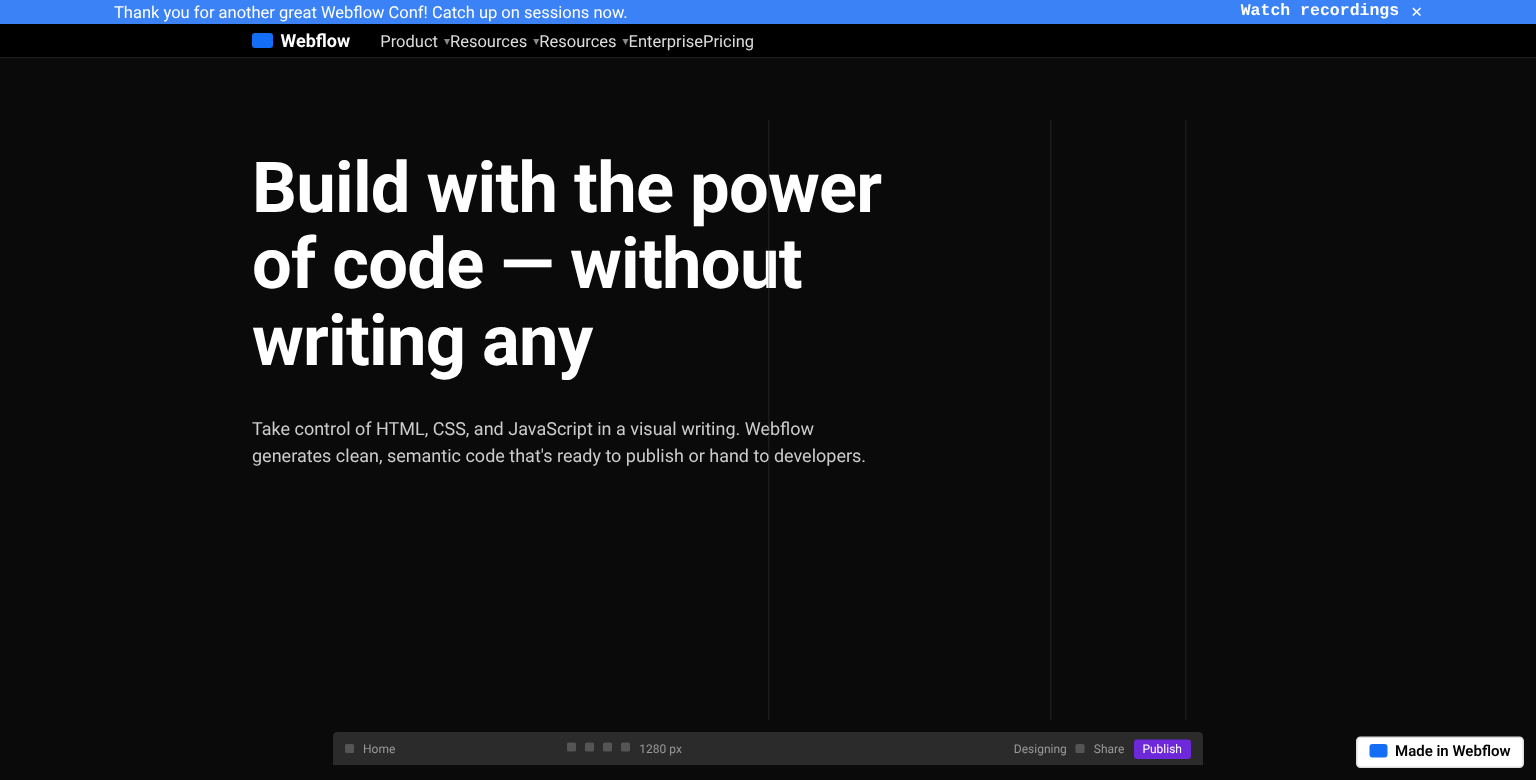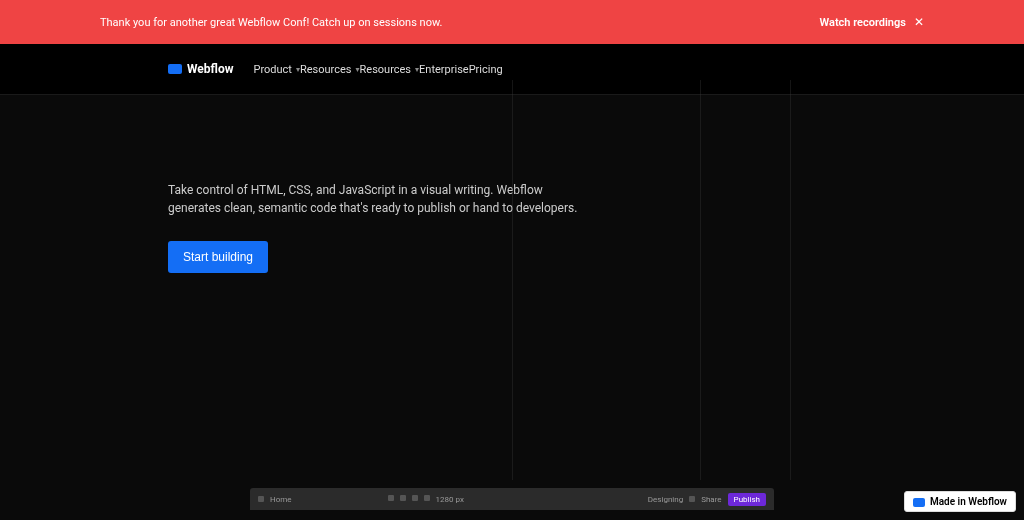--- a/index.html
+++ b/index.html
@@ -6,34 +6,34 @@
   body {
     width: 1024px;
     height: 520px;
     background: #0a0a0a;
     font-family: -apple-system, BlinkMacSystemFont, "Segoe UI", Roboto, Arial, sans-serif;
     color: #fff;
     overflow: hidden;
     position: relative;
   }
   .banner {
-    height: 44px;
-    background: #ef4444;
+    height: 16px;
+    background: #3b82f6;
     display: flex;
     align-items: center;
     justify-content: space-between;
-    padding: 0 100px;
+    padding: 0 76px;
     font-size: 11px;
     color: #fff;
   }
-  .banner-right { display: flex; align-items: flex-start; gap: 8px; }
+  .banner-right { display: flex; align-items: flex-start; gap: 8px; font-family: Liberation Mono, monospace; }
   .banner-right a { color: #fff; text-decoration: none; font-weight: 600; }
   .banner-close { cursor: pointer; font-size: 12px; line-height: 1; }
   .navbar {
-    height: 51px;
+    height: 23px;
     background: #000;
     border-bottom: 1px solid #1a1a1a;
     display: flex;
     align-items: center;
     padding: 0 168px;
     font-size: 11px;
   }
   .logo { display: flex; align-items: center; gap: 5px; font-weight: 700; font-size: 12px; }
   .logo-mark {
     width: 14px; height: 10px;
@@ -84,21 +84,21 @@
     font-size: 12px;
     font-weight: 500;
     border: none;
     cursor: pointer;
   }
   .designer-bar {
     position: absolute;
     left: 50%;
     transform: translateX(-50%);
     bottom: 10px;
-    width: 524px;
+    width: 580px;
     height: 22px;
     background: #2b2b2b;
     border-radius: 3px 3px 0 0;
     display: flex;
     align-items: center;
     padding: 0 8px;
     gap: 8px;
     font-size: 8px;
     color: #999;
     text-align: center;
@@ -111,21 +111,21 @@
   }
   .made-in {
     position: absolute;
     bottom: 8px;
     right: 8px;
     background: #fff;
     color: #000;
     font-size: 10px;
     font-weight: 600;
     display: flex;
-    align-items: flex-end;
+    align-items: flex-start;
     gap: 5px;
     padding: 4px 8px;
     border-radius: 3px;
     border: 1px solid #ddd;
   }
   .made-in .m-mark {
     width: 12px; height: 9px; background:#146ef5; border-radius:2px; display:inline-block;
   }
   .bg-line {
     position: absolute;
@@ -171,22 +171,22 @@
     <div class="nav-item">
       <span>Enterprise</span>
     </div>
     <div class="nav-item">
       <span>Pricing</span>
     </div>
   </div>
 </div>
 
 <div class="hero">
+  <h1>Build with the power of code — without writing any</h1>
   <p>Take control of HTML, CSS, and JavaScript in a visual writing. Webflow generates clean, semantic code that's ready to publish or hand to developers.</p>
-  <button class="hero-btn">Start building</button>
 </div>
 
 <div class="designer-bar">
   <div class="seg">
     <span class="dot"></span>
     <span>Home</span>
   </div>
   <div class="mid">
     <span class="dot"></span>
     <span class="dot"></span>

